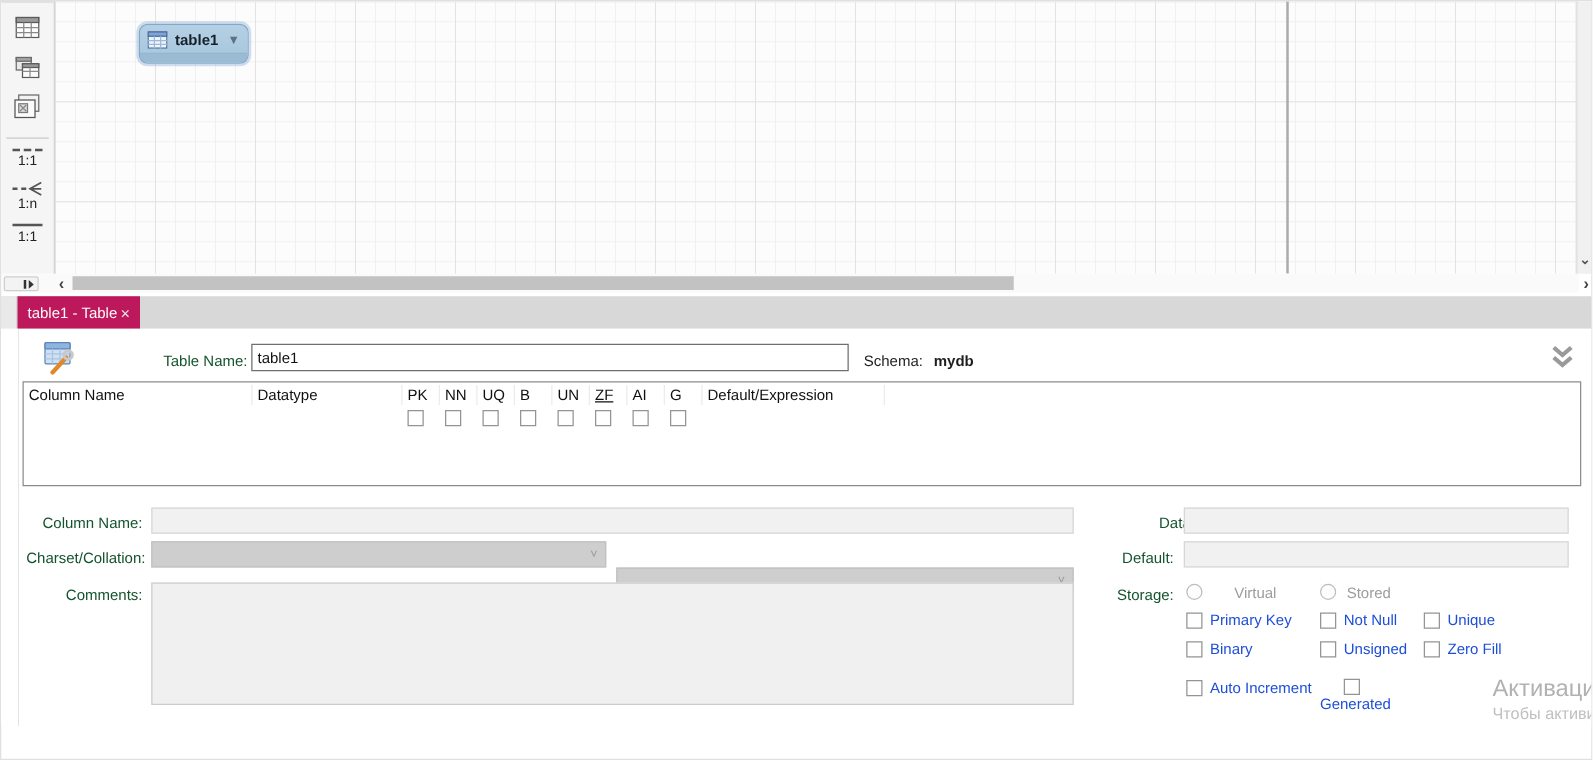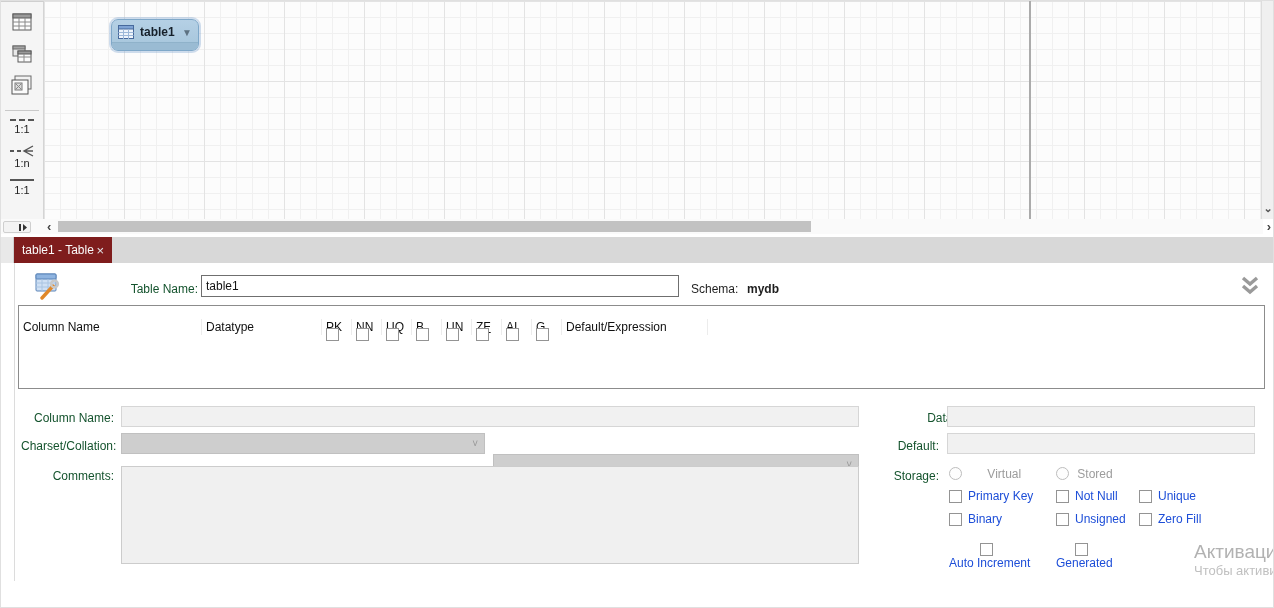--- a/index.html
+++ b/index.html
@@ -63,42 +63,42 @@
   #hs-left { position:absolute; left:46px; top:0px; color:#444; font-weight:bold; font-size:13px; line-height:15px; }
   #hs-thumb { position:absolute; left:57px; top:2px; width:753px; height:11px; background:#c2c2c2; }
   #corner-right { position:absolute; left:1262px; top:219px; width:12px; height:14px; color:#444; font-weight:bold; font-size:13px; line-height:14px; text-align:center; }
   
   #doc-tabbar {
     position:absolute; left:0; top:236px; width:1274px; height:26px;
     background:#d8d8d8; display:flex; align-items:stretch;
   }
   #doc-tabbar .gutter { width:13px; background:#e9e9e9; border-right:1px solid #cfcfcf; }
   #doc-tab {
-    width:98px; background:#7f1d1d; color:#fbfbfb; display:flex; align-items:center;
+    width:98px; background:#be185d; color:#fbfbfb; display:flex; align-items:center;
     padding:0 8px; font-size:12px; cursor:pointer;
   }
   #doc-tab .close { margin-left:auto; color:#e2e5ea; font-size:13px; }
   
   #editor {
     position:absolute; left:0; top:262px; width:1274px; height:318px; background:#fff;
     border-left:13px solid #fff; box-shadow:inset 1px 0 0 #dcdcdc;
   }
   .abs { position:absolute; }
   .lbl-r { text-align:right; color:#14532d; }
   #tn-input {
     position:absolute; left:187px; top:12px; width:478px; height:22px;
     border:1px solid #6f6f6f; font-family:"Liberation Sans",sans-serif; font-size:12px; padding:2px 4px; color:#111; background:#fff;
   }
   .schema-val { font-weight:bold; }
   
   #col-grid {
     position:absolute; left:4px; top:42px; width:1247px; height:84px;
     border:1px solid #8c8c8c; background:#fff;
   }
-  #grid-head { display:flex; height:19px; align-items:center;margin-top:11px; }
+  #grid-head { display:flex; height:19px; align-items:center; }
   .gh { padding-left:4px; color:#101010; border-right:1px solid #ececec; height:16px; line-height:16px; white-space:nowrap; overflow:hidden; }
   .cb, .cb13 {
     width:13px; height:13px; border:1px solid #949494; background:#fff; display:inline-block;
   }
   .grid-cb { position:absolute; top:22px; }
   
   .dis-input { background:#f1f1f1; border:1px solid #d6d6d6; height:21px; }
   .dropdown { background:#cecece; border:1px solid #c0c0c0; height:21px; position:relative; }
   .dropdown .dd-arr { position:absolute; right:6px; top:4px; color:#979797; font-size:10px; }
   .txtarea { background:#f0f0f0; border:1px solid #cccccc; }
@@ -294,21 +294,21 @@
       <span class="cbx-lbl">Binary</span>
     </div>
     <div class="cbx-row" style="left:1042px; top:249px;">
       <span class="cb13"></span>
       <span class="cbx-lbl">Unsigned</span>
     </div>
     <div class="cbx-row" style="left:1125px; top:249px;">
       <span class="cb13"></span>
       <span class="cbx-lbl">Zero Fill</span>
     </div>
-    <div class="cbx-row" style="left:935px; top:280px;flex-direction:column;">
+    <div class="cbx-row" style="left:935px; top:280px;">
       <span class="cb13"></span>
       <span class="cbx-lbl">Auto Increment</span>
     </div>
     <div class="cbx-row" style="left:1042px; top:280px;flex-direction:column;">
       <span class="cb13"></span>
       <span class="cbx-lbl">Generated</span>
     </div>
 
     <div id="wm">
       <div class="l1">Активация</div>

